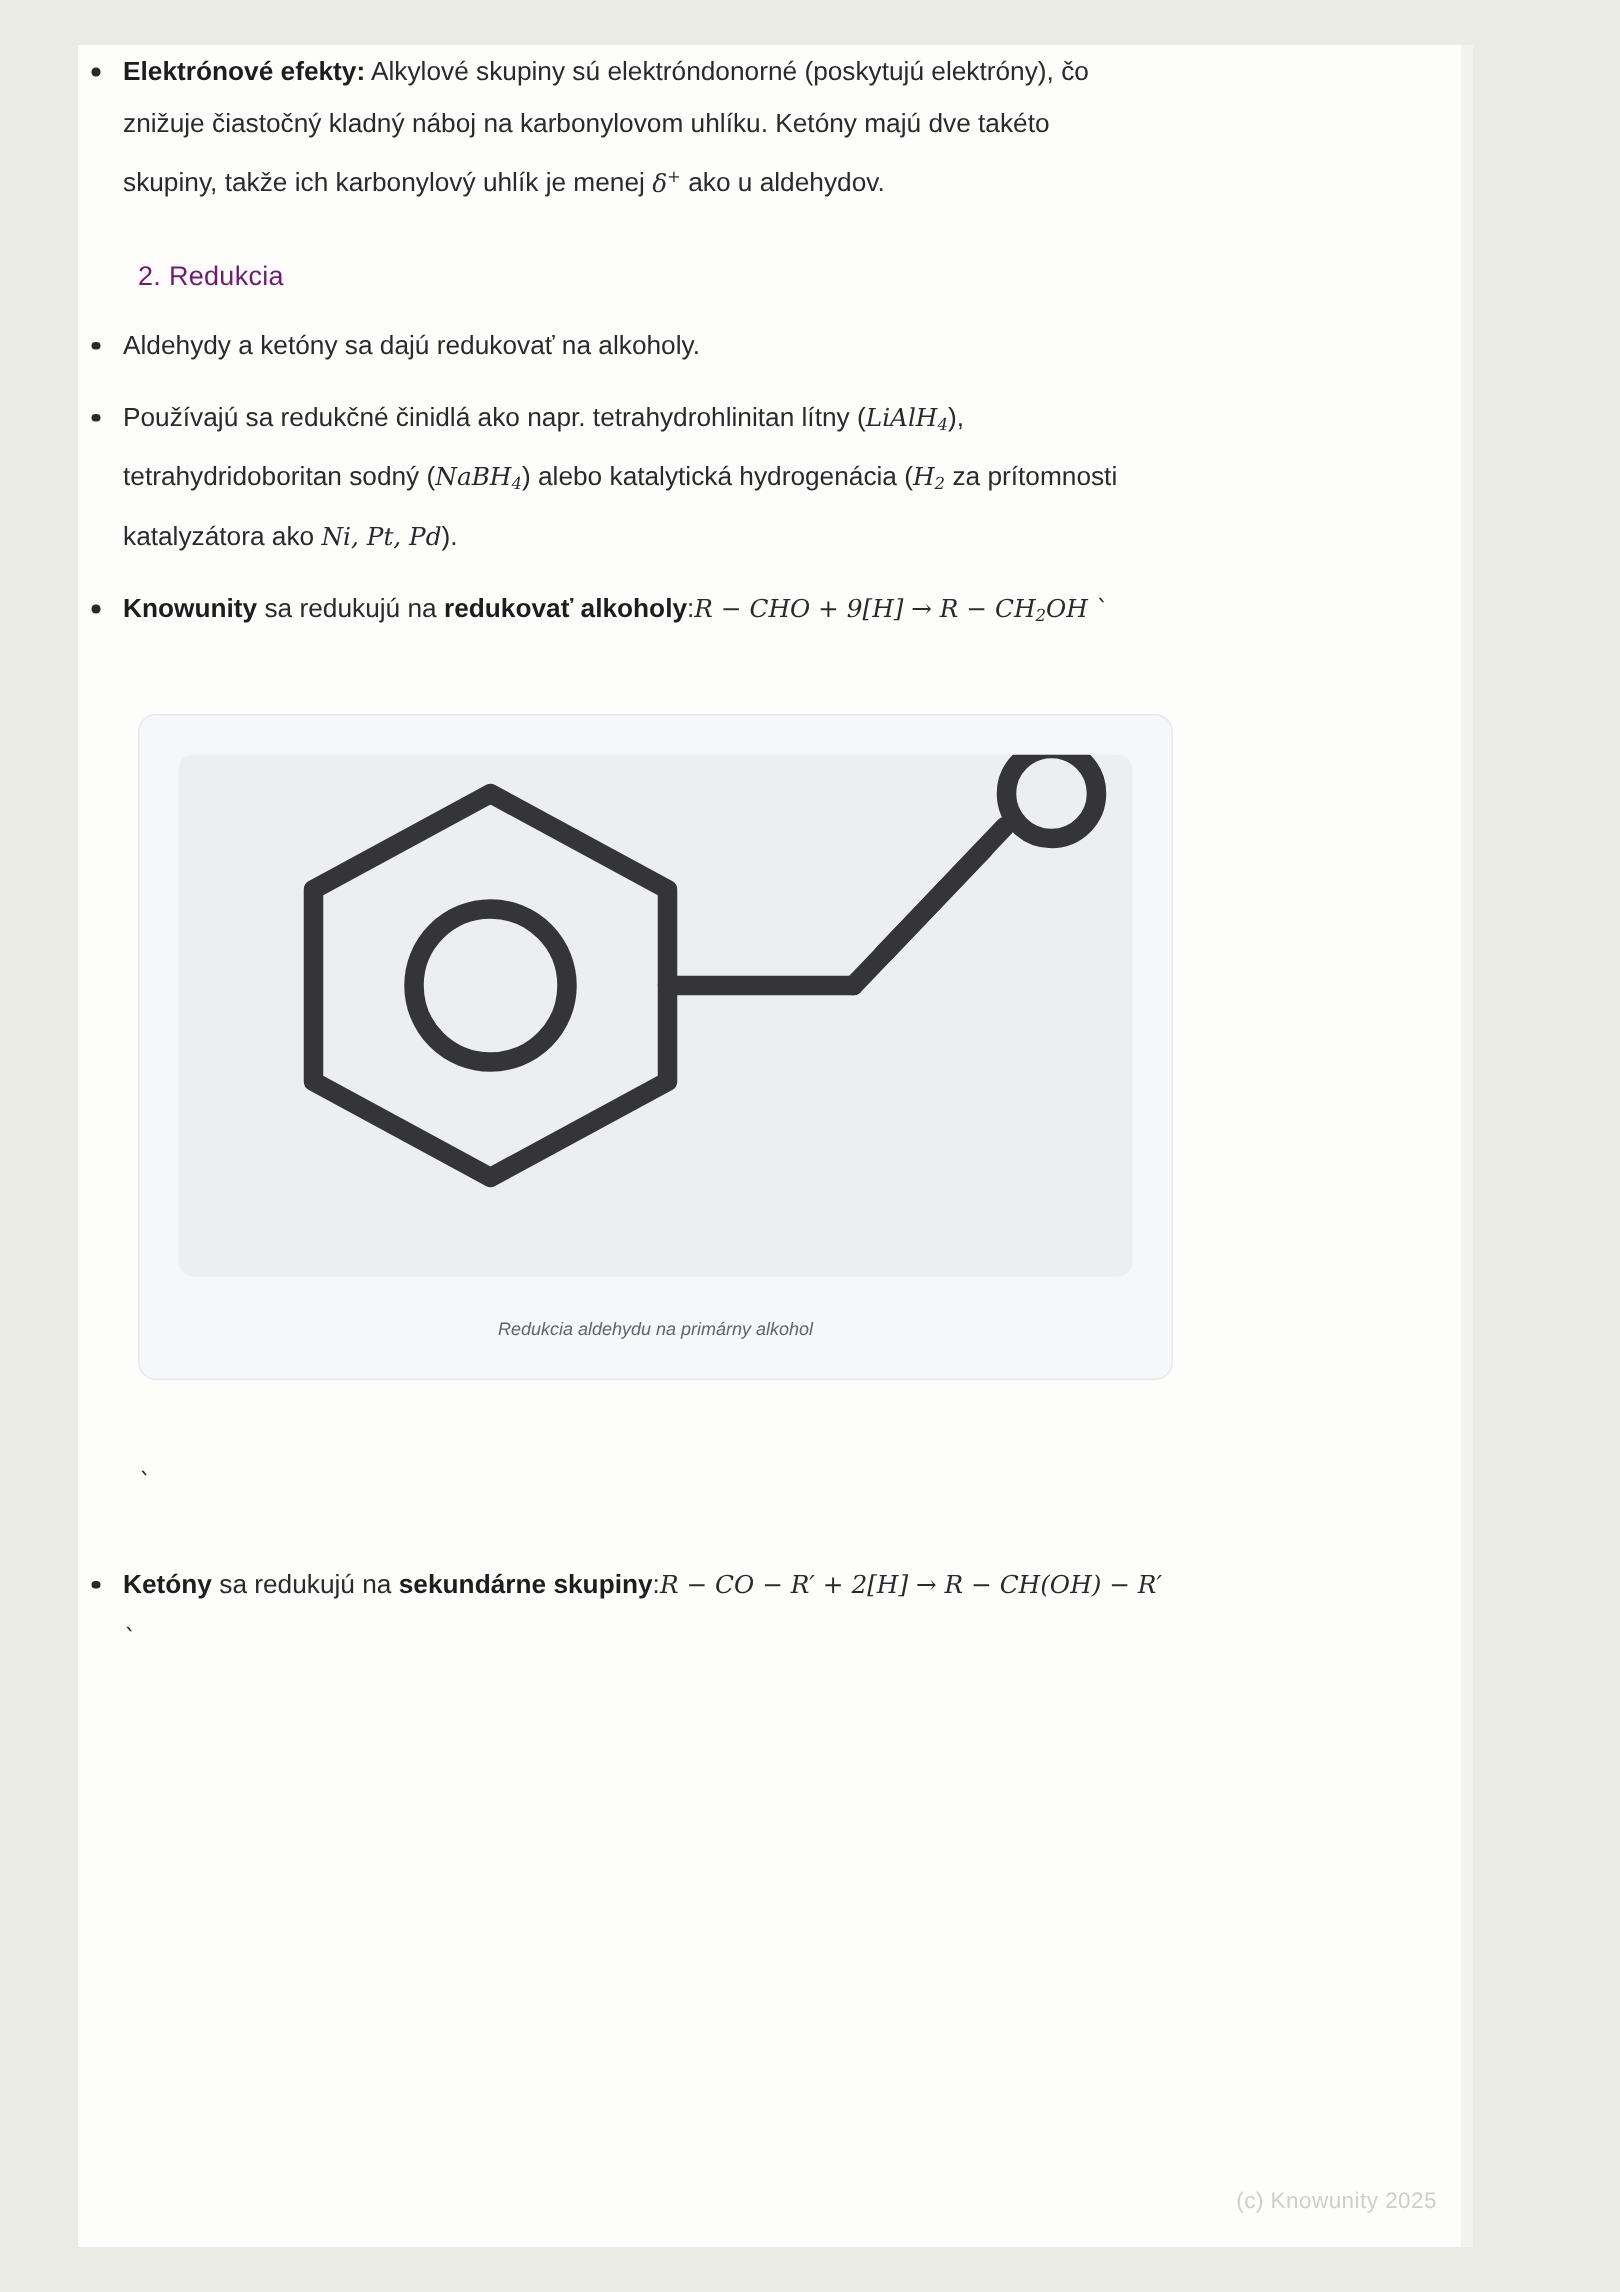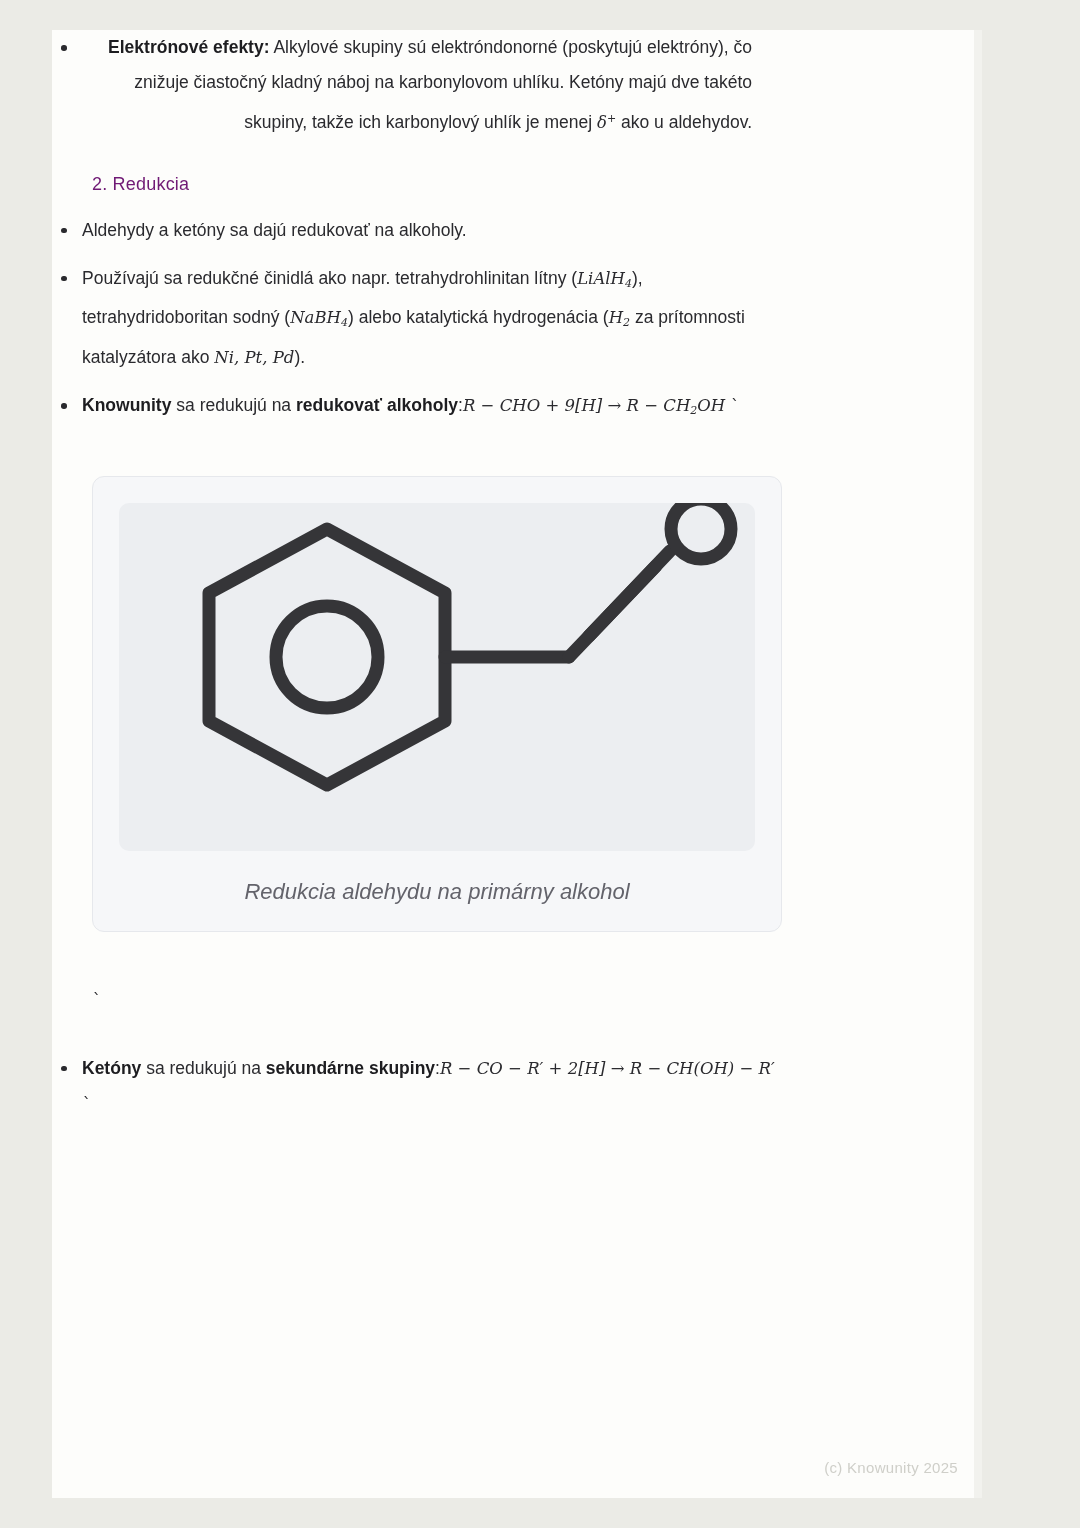--- a/index.html
+++ b/index.html
@@ -53,21 +53,21 @@
   ul.bullets > li:before {
     content: "";
     position: absolute;
     left: 9px;
     top: 15px;
     width: 5.5px;
     height: 5.5px;
     border-radius: 50%;
     background: #2a2a2e;
   }
-  .ind-1 { margin-left: 84px; width: 700px; text-align: right; }
+  .ind-1 { margin-left: 84px; width: 700px; }
   .ind-2 { margin-left: 52px; width: 730px; }
 
   b, strong { font-weight: bold; color: #1d1d20; }
 
   
   .h2 {
     margin: 34px 0 18px 40px;
     font-size: 18px;
     color: #701a75;
     font-weight: normal;
@@ -115,21 +115,21 @@
     border-radius: 10px;
     display: flex;
     align-items: center;
     justify-content: center;
     overflow: hidden;
   }
   .figure-caption {
     margin-top: 28px;
     text-align: center;
     font-style: italic;
-    font-size: 22px;
+    font-size: 12px;
     color: #63636b;
   }
 
   .standalone-tick {
     margin: 58px 0 0 40px;
   }
 
   
   .watermark {
     position: absolute;

